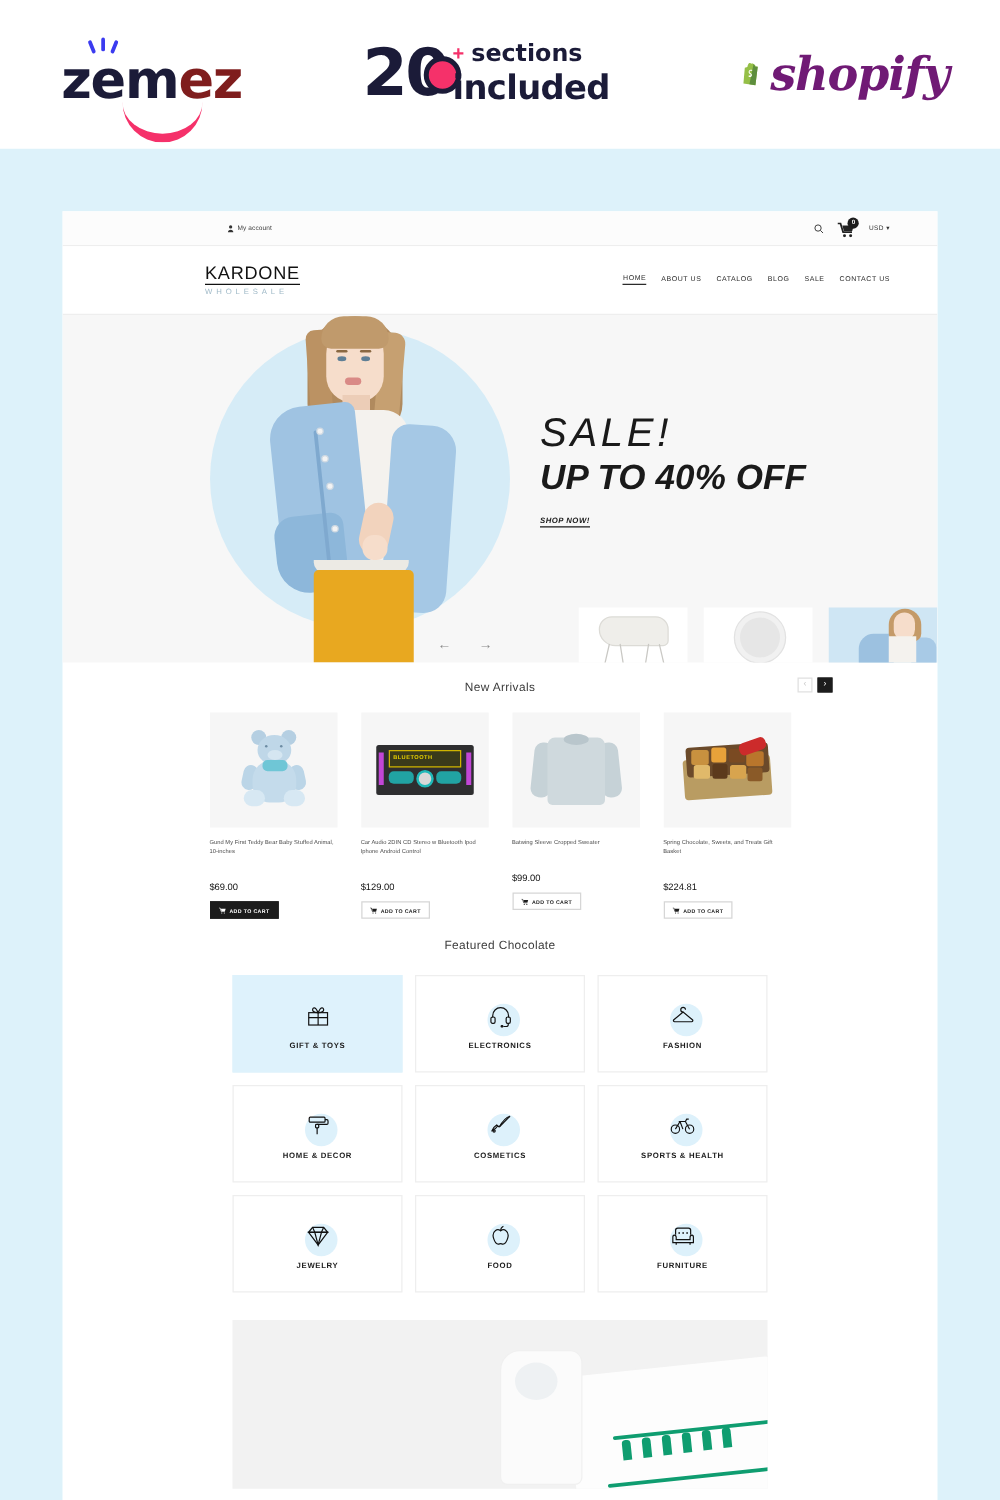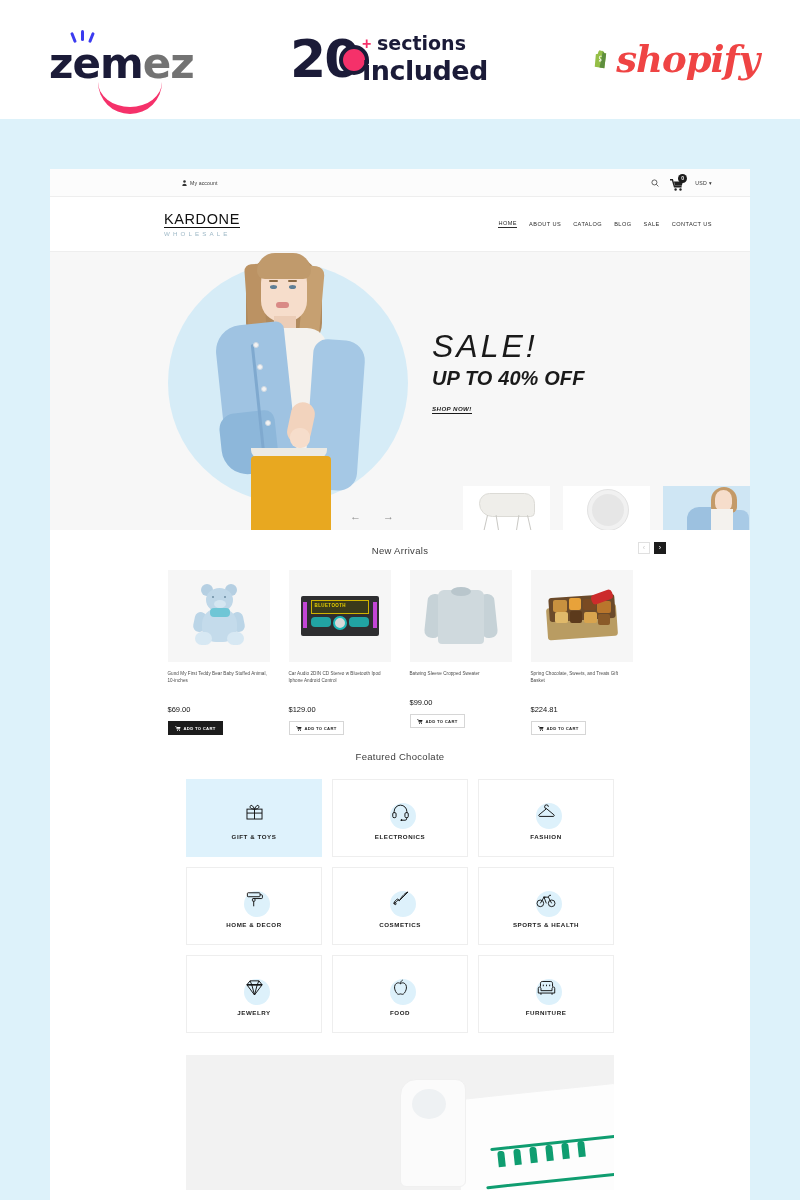--- a/index.html
+++ b/index.html
@@ -37,21 +37,21 @@
   }
   .zemez-word {
     font-family: "DejaVu Sans", sans-serif;
     font-size: 42px;
     font-weight: 700;
     letter-spacing: -1px;
     color: #1b1b38;
     position: absolute;
     left: 5px; top: 13px;
   }
-  .zemez-word .blue { color: #737373; }
+  .zemez-word .blue { color: #7f1d1d; }
   .zemez-ticks {
     position: absolute;
     left: 28px; top: 4px;
     width: 34px; height: 12px;
   }
   .zemez-tick {
     position: absolute;
     width: 3px; height: 11px;
     background: #3b3bf0;
     border-radius: 2px;
@@ -119,21 +119,21 @@
     left: 594px; top: 30px;
     width: 165px; height: 58px;
     display: flex;
     align-items: center;
   }
   .shopify-word {
     font-family: "DejaVu Serif", serif;
     font-style: italic;
     font-size: 37px;
     font-weight: 700;
-    color: #ef4444;
+    color: #701a75;
     margin-left: 6px;
     letter-spacing: -1px;
   }
 
   
   .preview {
     position: absolute;
     left: 50px; top: 169px;
     width: 700px;
     min-height: 1031px;
@@ -392,21 +392,21 @@
     width: 250px;
   }
   .hero-sale {
     font-size: 32px;
     font-weight: 300;
     letter-spacing: 3px;
     color: #1a1a1a;
     line-height: 1;
   }
   .hero-sub {
-    font-size: 20px;
+    font-size: 28px;
     font-weight: 700;
     letter-spacing: 0.1px;
     color: #1a1a1a;
     margin-top: 6px;
     line-height: 1;
   }
   .hero-link {
     display: inline-block;
     margin-top: 17px;
     font-size: 6.2px;

